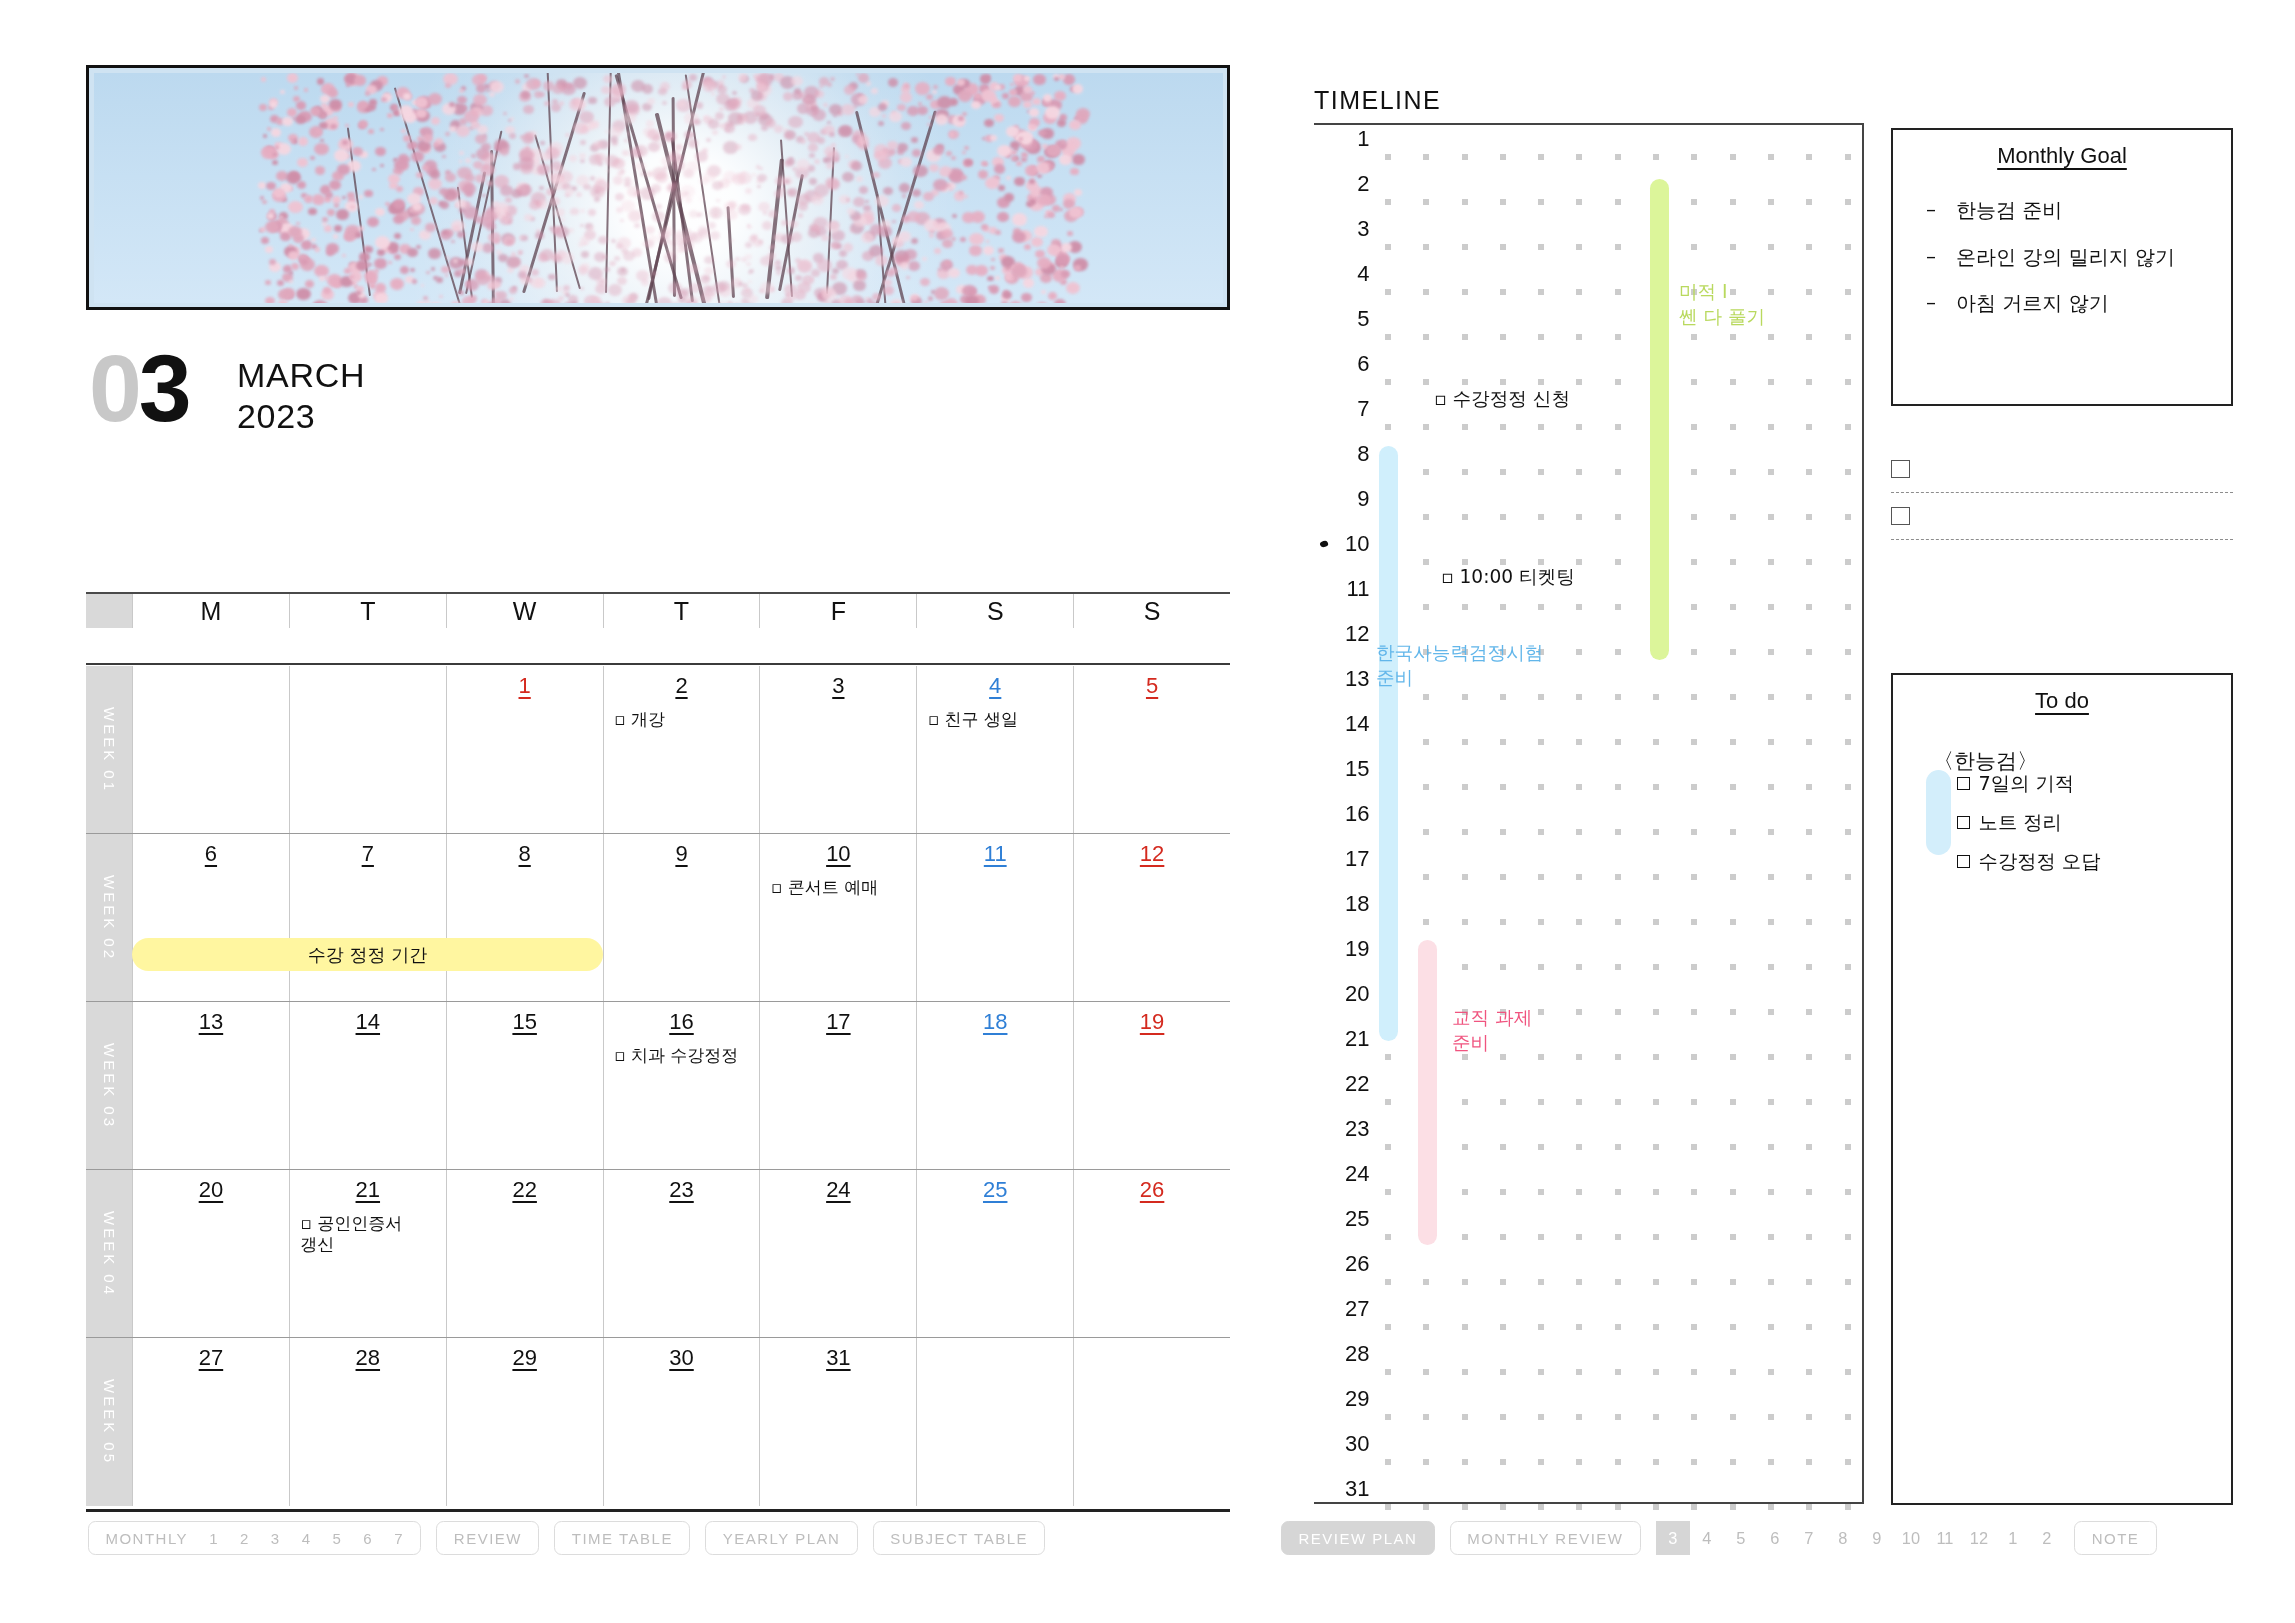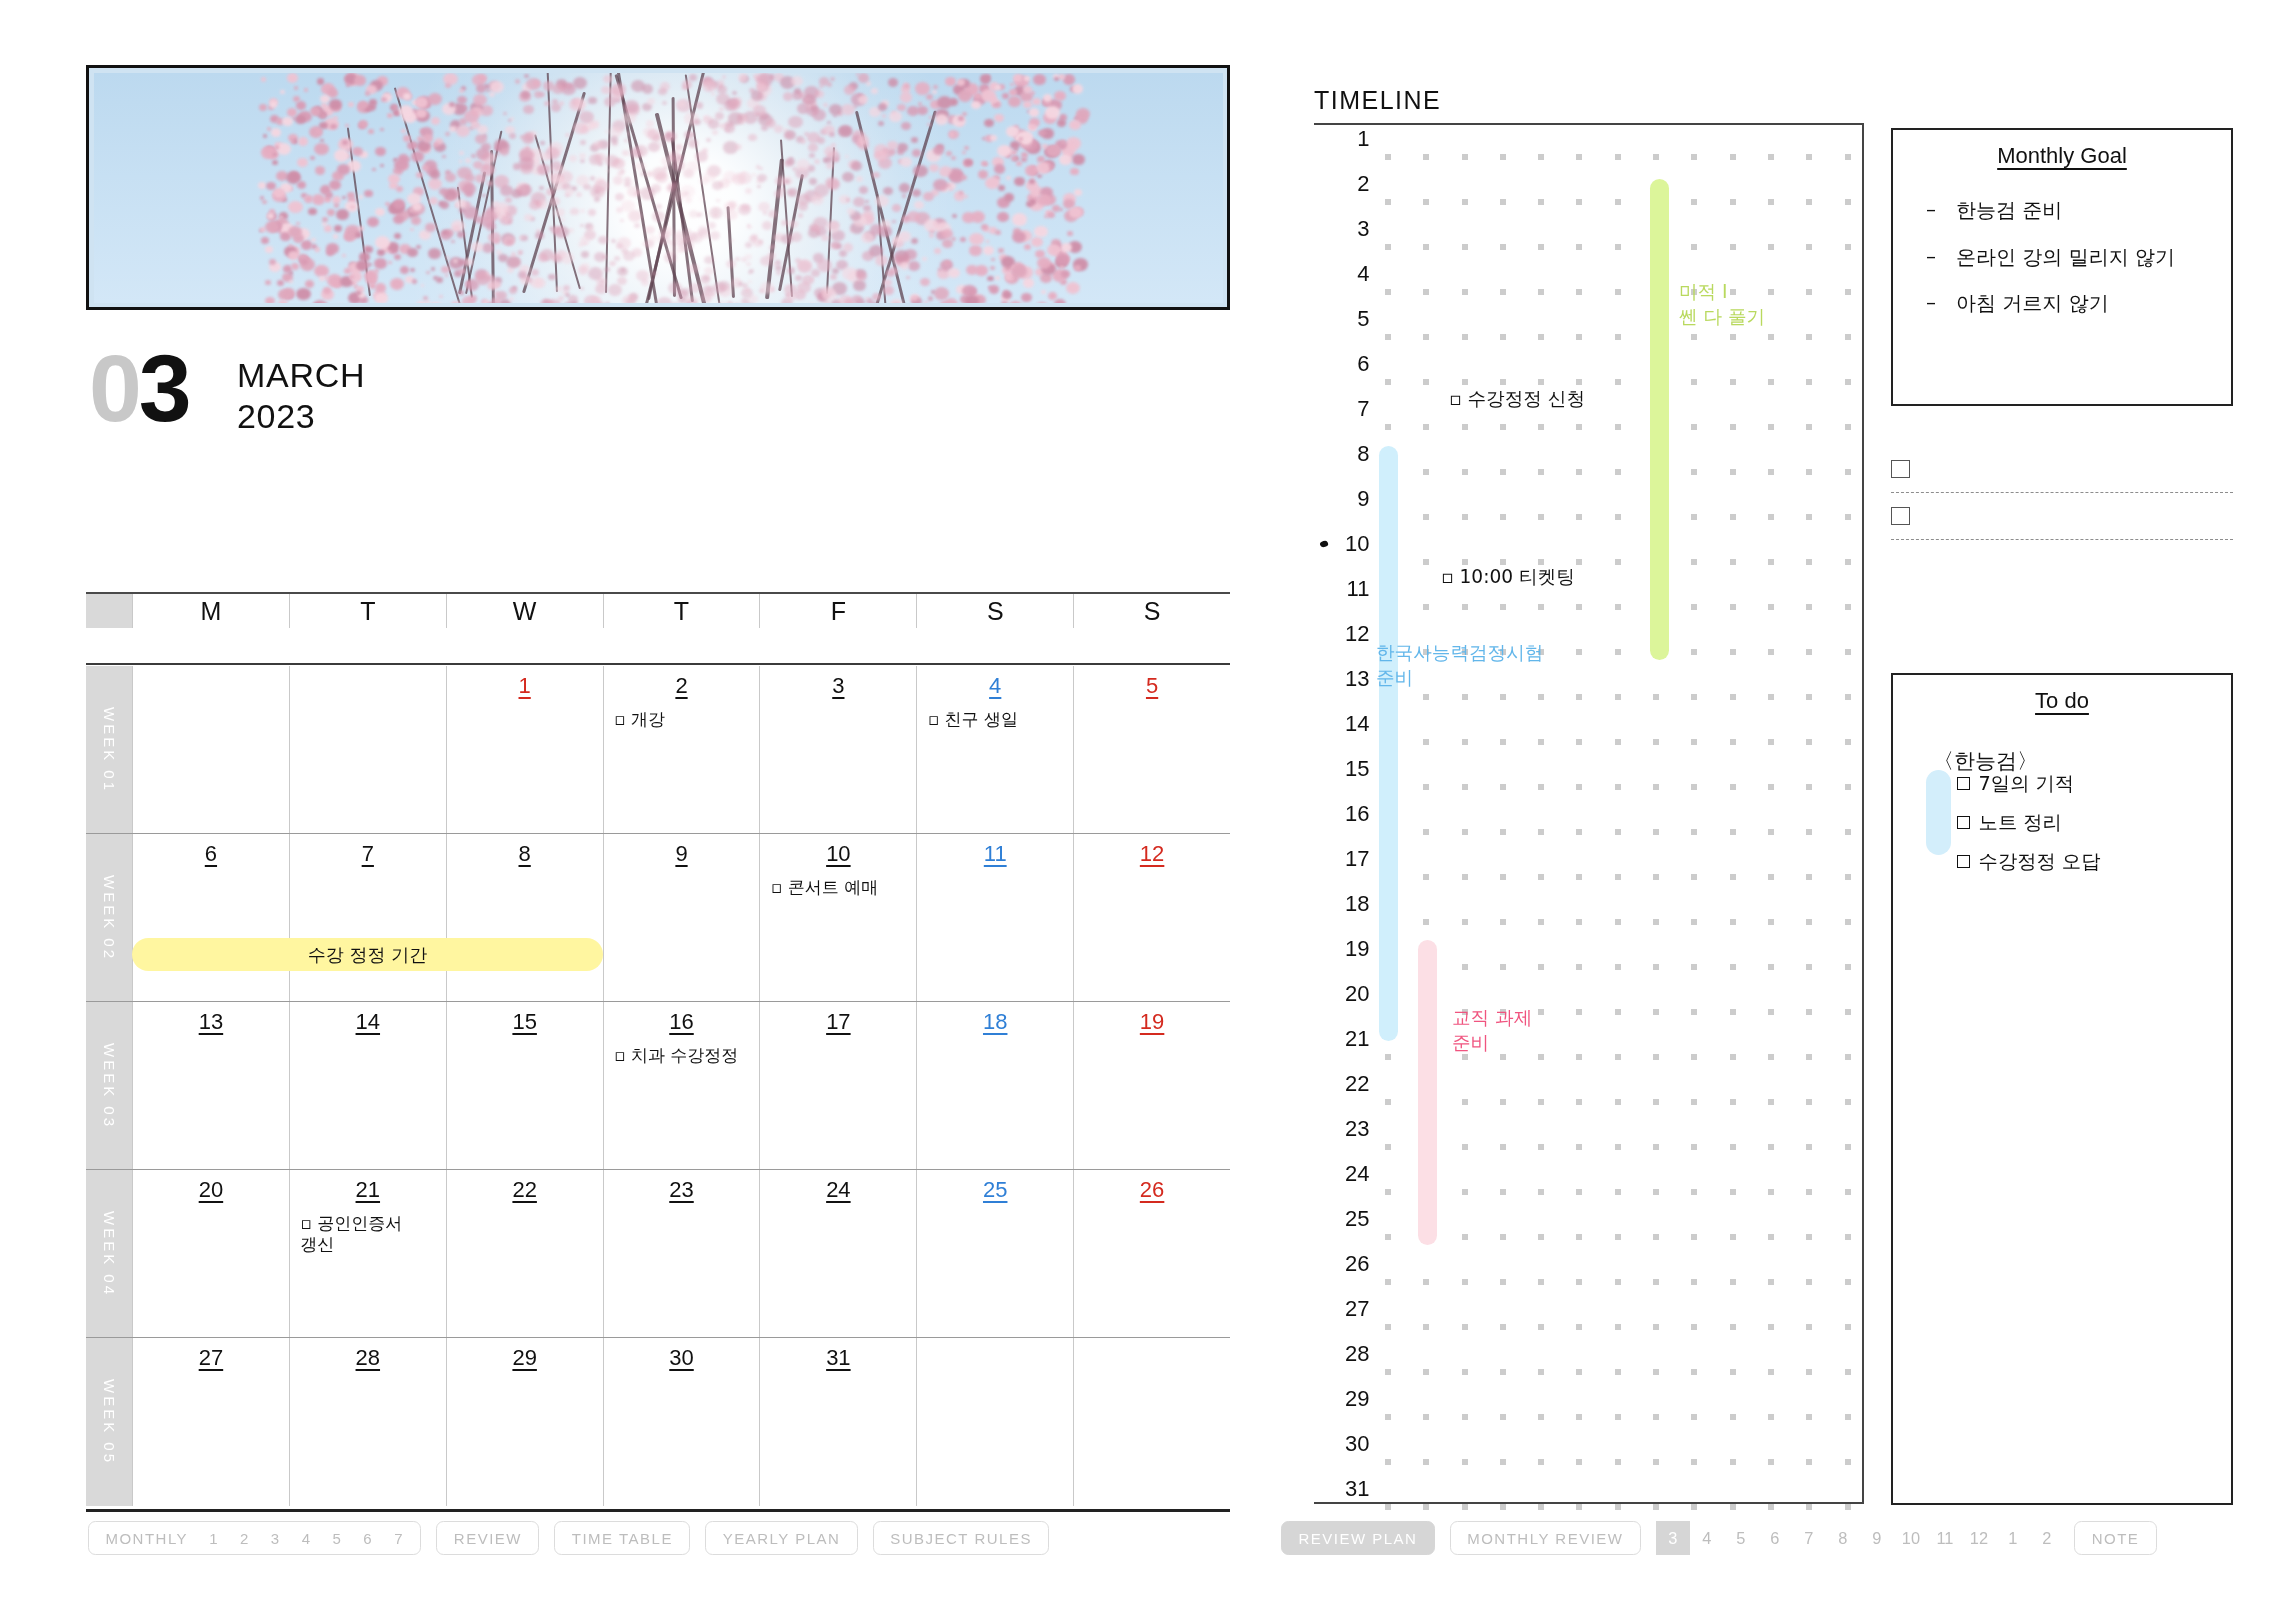--- a/index.html
+++ b/index.html
@@ -1782,21 +1782,21 @@
 
     <div class="footer footer-left">
       <div class="pill pill-nums">
         <span>MONTHLY</span>
         <span id="section-nums"><i>1</i><i>2</i><i>3</i><i>4</i><i>5</i><i>6</i><i>7</i></span>
       </div>
       <div id="footer-left-buttons" style="display:flex;">
           <div class="pill">REVIEW</div>
           <div class="pill">TIME TABLE</div>
           <div class="pill">YEARLY PLAN</div>
-          <div class="pill">SUBJECT RULES</div>
+          <div class="pill">SUBJECT TABLE</div>
         </div>
     </div>
   </div>
 
   <div class="right-page"></div>
 
   <div class="tl-title">TIMELINE</div>
   <div class="tl-frame"></div>
   <div class="tl-rows" id="tl-rows">
       <div class="tl-row" style="height: 45px;">
@@ -2360,21 +2360,21 @@
       </div>
       <div class="tl-bar" style="left: 336px; top: 56px; height: 481px; background: rgb(220, 245, 154);"></div>
       <div class="tl-note" style="color: rgb(185, 217, 94); font-size: 18.6px; left: 365px; top: 156px;">미적 I
 쎈 다 풀기</div>
       <div class="tl-bar" style="left: 65px; top: 323px; height: 595px; background: rgb(208, 239, 252);"></div>
       <div class="tl-note" style="color: rgb(98, 182, 234); font-size: 18.6px; left: 62px; top: 517px;">한국사능력검정시험
 준비</div>
       <div class="tl-bar" style="left: 104px; top: 817px; height: 305px; background: rgb(252, 223, 229);"></div>
       <div class="tl-note" style="color: rgb(240, 84, 127); font-size: 18.6px; left: 138px; top: 882px;">교직 과제
 준비</div>
-      <div class="tl-note" style="left: 135px; top: 263px;">▫ 수강정정 신청</div>
+      <div class="tl-note" style="left: 120px; top: 263px;">▫ 수강정정 신청</div>
       <div class="tl-note" style="left: 127px; top: 441px;">▫ 10:00 티켓팅</div>
     </div>
 
   <div class="goalbox">
     <div class="boxtitle">Monthly Goal</div>
     <div class="goal-list" id="goal-list">
         <div class="goal-item">
           <span class="goal-dash">–</span>
           <span>한능검 준비</span>
         </div>

